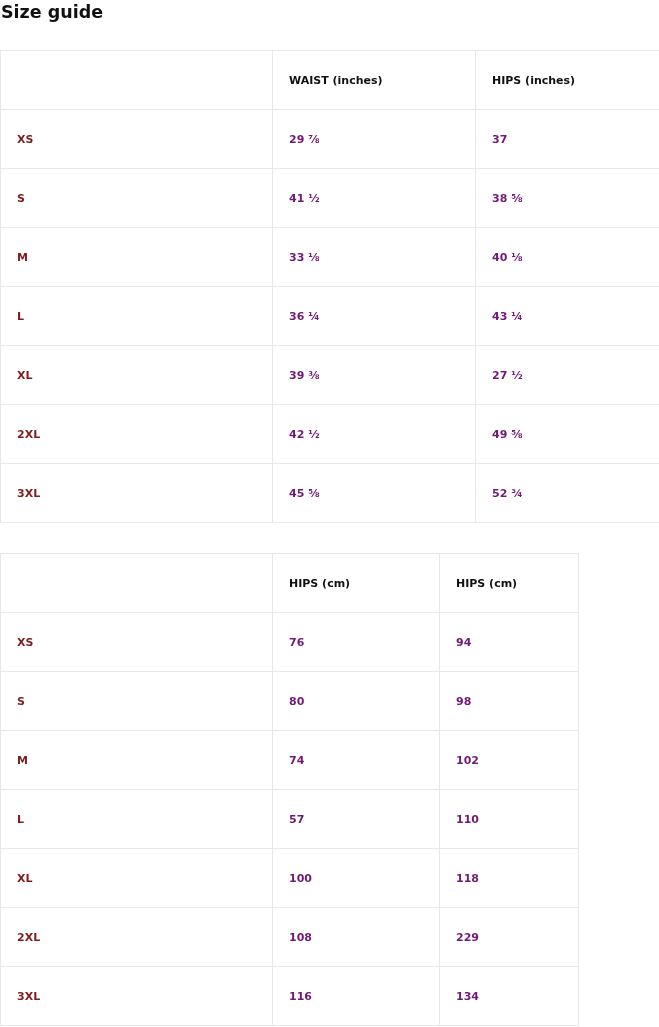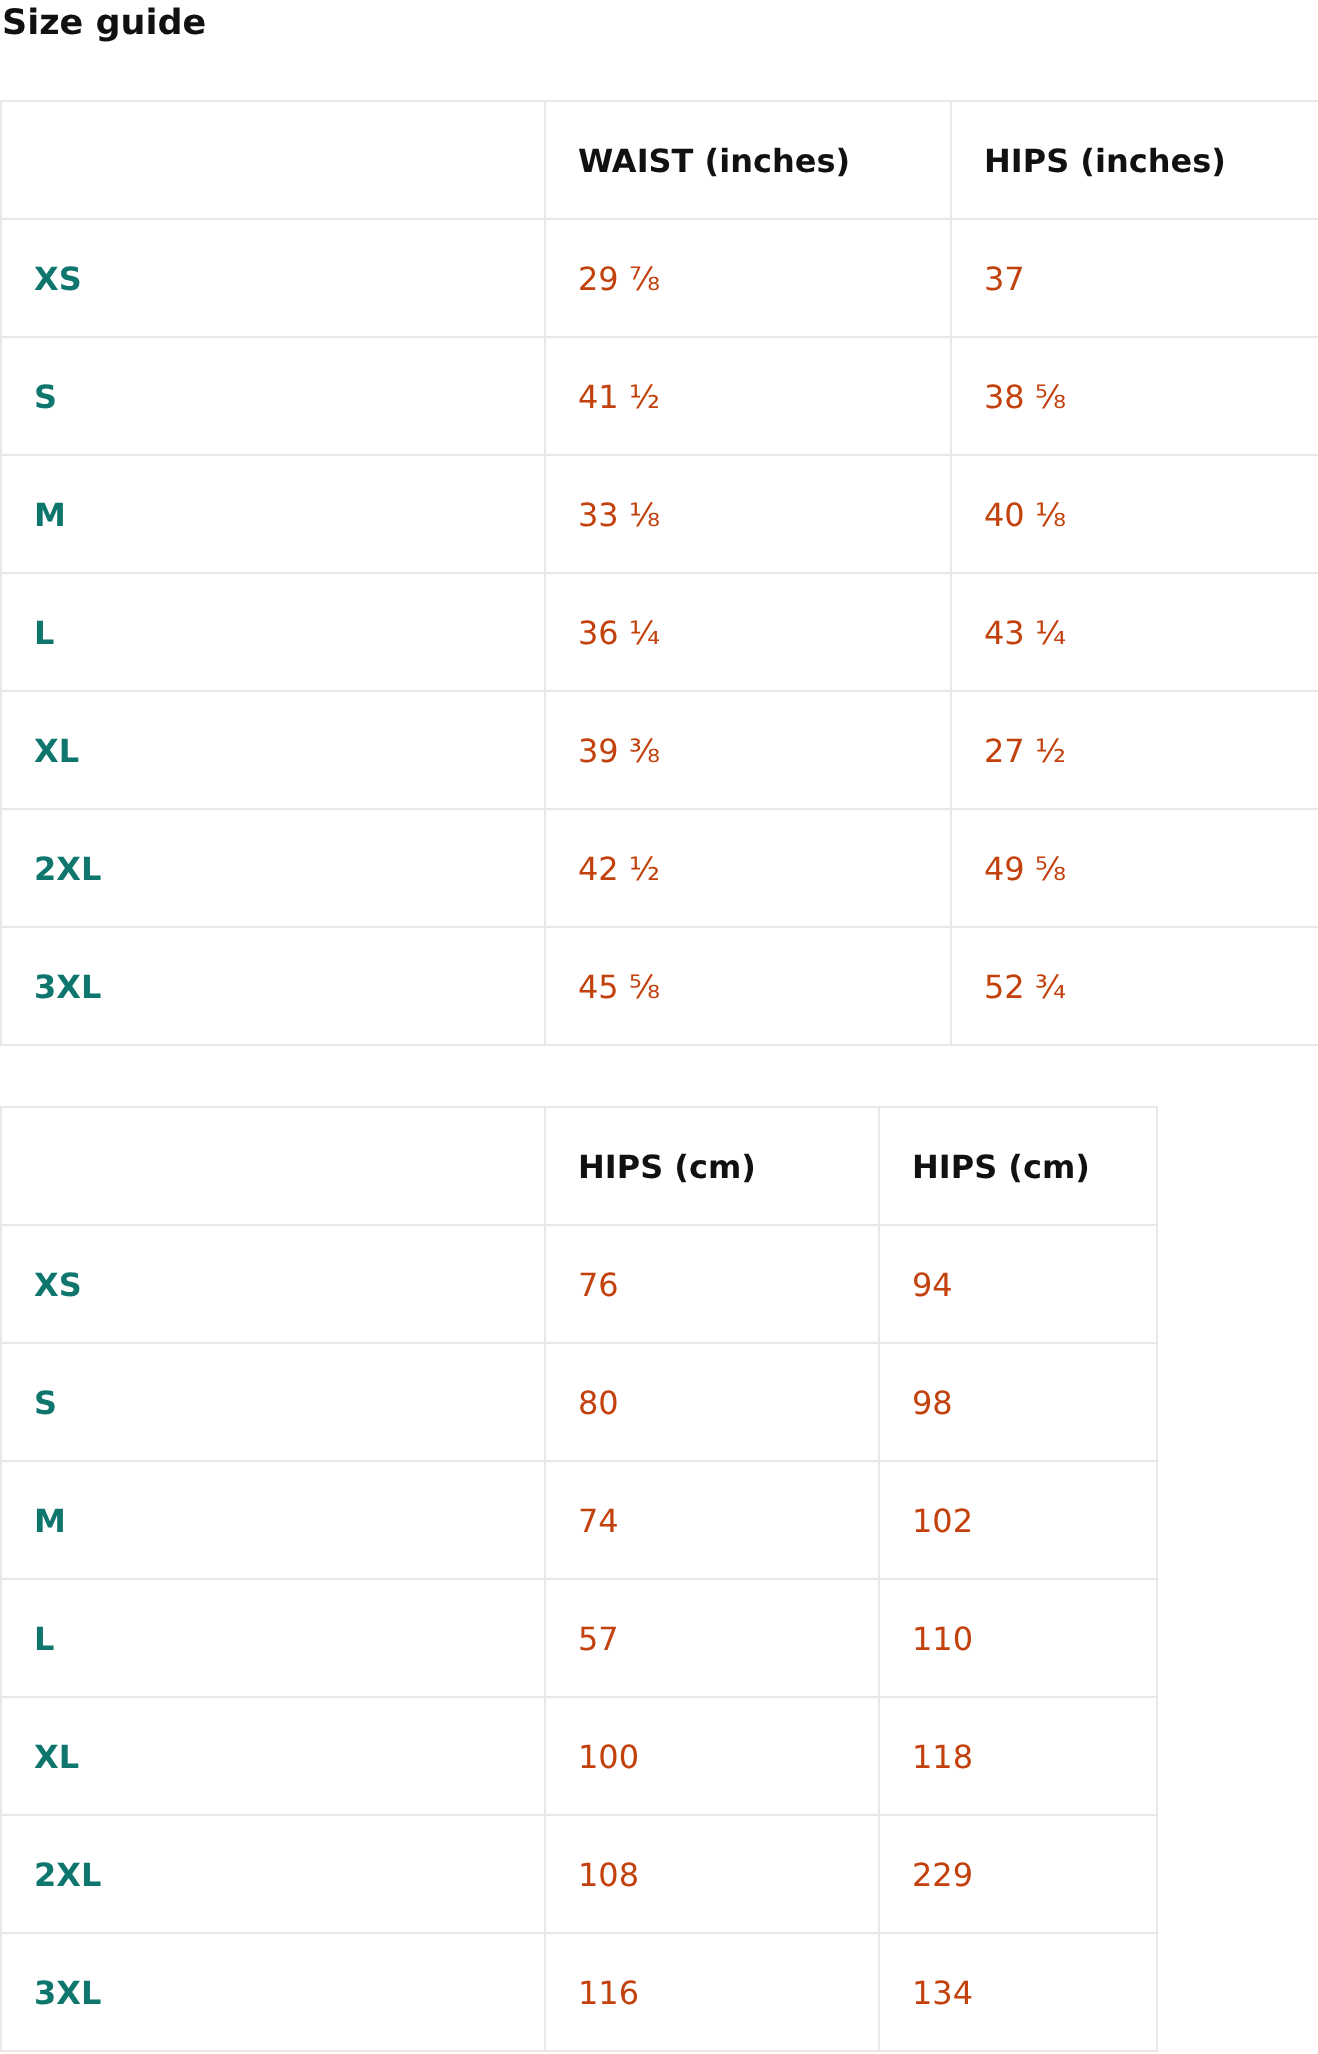--- a/index.html
+++ b/index.html
@@ -32,37 +32,37 @@
     width: 659px;
     margin-bottom: 30px;
   }
   table.t-cm {
     width: 578px;
   }
   th, td {
     border: 1px solid #e8e8e8;
     height: 58px;
     padding: 0 8px 0 16px;
-    font-size: 16px;
+    font-size: 11px;
     text-align: left;
     vertical-align: middle;
     overflow: hidden;
     white-space: nowrap;
   }
   th {
     font-weight: bold;
     color: #111111;
   }
   td.size-cell {
     font-weight: bold;
-    color: #0f766e;
+    color: #7f1d1d;
   }
   td.value-cell {
-    font-weight: normal;
-    color: #c2410c;
+    font-weight: bold;
+    color: #701a75;
   }
   .t-inches col.c1 { width: 272px; }
   .t-inches col.c2 { width: 203px; }
   .t-inches col.c3 { width: 184px; }
   .t-cm col.c1 { width: 272px; }
   .t-cm col.c2 { width: 167px; }
   .t-cm col.c3 { width: 139px; }
 </style>
 </head>
 <body>

